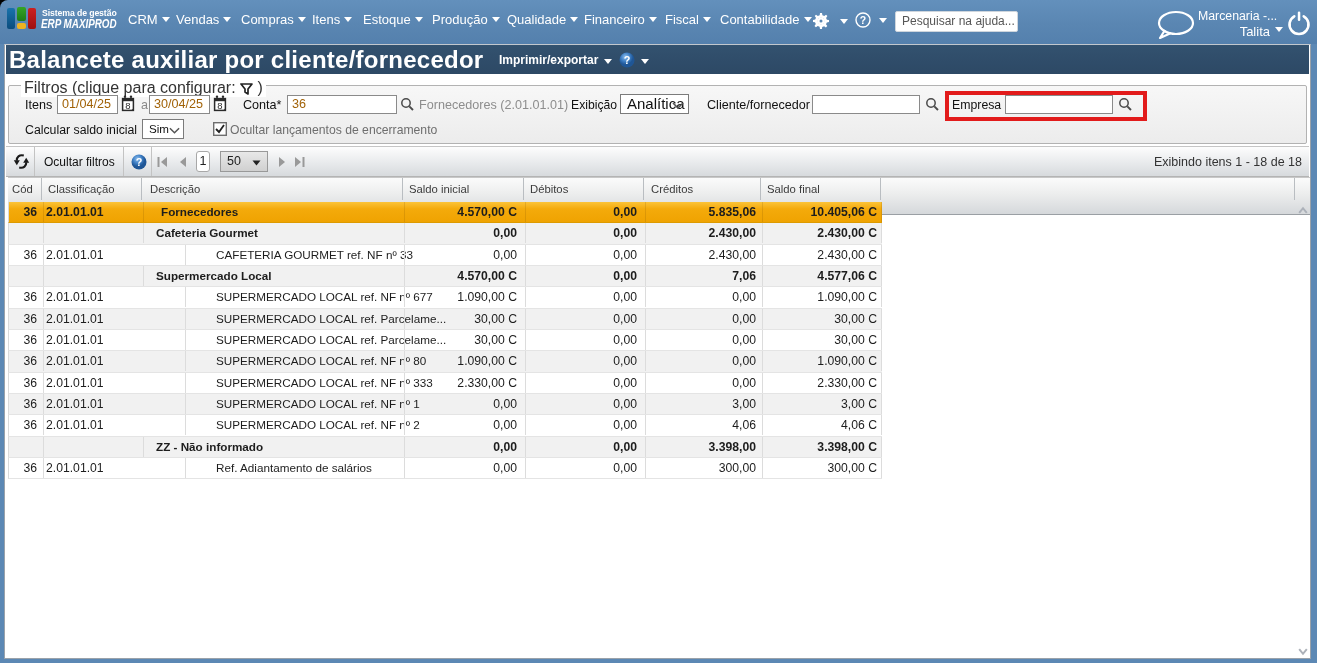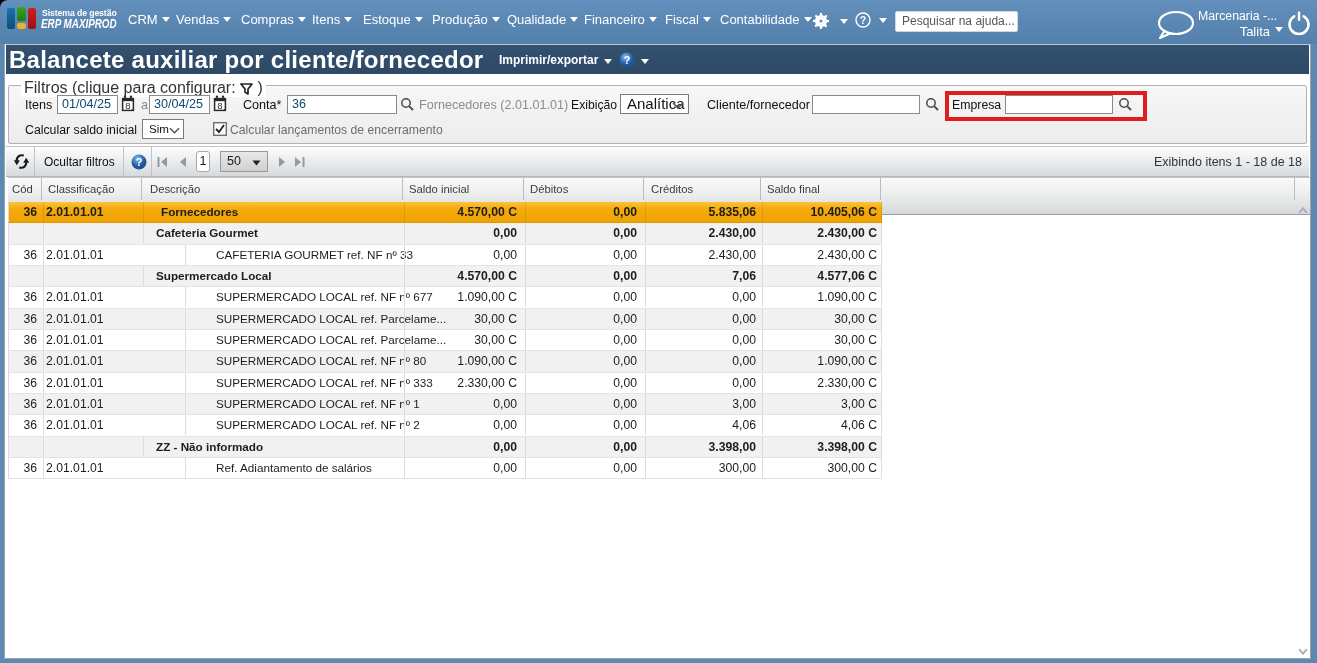--- a/index.html
+++ b/index.html
@@ -24,21 +24,21 @@
 
 #panel { position:absolute; left:4px; top:44px; width:1307px; height:615px; background:#fff; border:1px solid #9aa2aa; border-top:1px solid #c2c8ce; padding:0; }
 #titlebar { position:absolute; left:6px; top:45px; width:1303px; height:29px;
   background:linear-gradient(180deg,#33526f 0%,#2f4c69 60%,#2d4965 100%); color:#fff; }
 #title { position:absolute; left:3px; top:1px; font-size:24px; font-weight:bold; letter-spacing:0.25px; }
 #printexp { position:absolute; left:493px; top:8px; font-size:12px; font-weight:bold; }
 #filters { position:absolute; left:6px; top:74px; width:1303px; height:72px; background:#fff; }
 #fieldset { position:absolute; left:2px; top:11px; width:1299px; height:59px; border:1px solid #b2b2b2; border-radius:2px; background:linear-gradient(180deg,#f7f7f7 0%,#ececec 100%); }
 #legend { position:absolute; background:#fff; padding:0 3px; font-size:16px; color:#333; }
 .flabel { position:absolute; font-size:12.6px; color:#111; }
-.finput { position:absolute; background:#fff; border:1px solid #8a8a8a; font-size:12.6px; color:#0c4a6e; padding-left:4px; line-height:17px; height:19px; top:95px; }
+.finput { position:absolute; background:#fff; border:1px solid #8a8a8a; font-size:12.6px; color:#a16207; padding-left:4px; line-height:17px; height:19px; top:95px; }
 .fselect { position:absolute; background:#fff; border:1px solid #7b7b7b; font-size:15px; color:#111; padding-left:6px; height:20px; line-height:18px; top:94px; }
 #redbox { position:absolute; left:945px; top:91px; width:202px; height:30px; border:4px solid #e21b1b; }
 
 
 #toolbar { position:absolute; left:6px; top:146px; width:1303px; height:31px;
   background:linear-gradient(180deg,#fdfdfd 0%,#e8eaec 55%,#d7dadd 100%);
   border-top:1px solid #c5c5c5; border-bottom:1px solid #b4b4b4; }
 .tsep { position:absolute; top:0; width:1px; height:29px; background:#c3c3c3; }
 #ocultar { position:absolute; left:38px; top:8px; font-size:12px; color:#111; }
 #pg1 { position:absolute; left:190px; top:4px; width:14px; height:21px; background:#fff; border:1px solid #a8a8a8; border-radius:3px; text-align:center; font-size:12.5px; line-height:19px; color:#222; }
@@ -183,21 +183,21 @@
     <line x1="9.3" y1="9.3" x2="13" y2="13" stroke="#4a4a4a" stroke-width="1.9"></line>
   </svg>
 <div class="flabel" style="left:25px;top:123px;font-size:12.3px;">Calcular saldo inicial</div>
 <div class="fselect" style="left:142px;top:119px;width:42px;font-size:11.6px;">Sim<svg width="11" height="7" viewBox="0 0 12 7" style="position:absolute;right:3px;top:7px;">
       <path d="M1 1l5 5L11 1" fill="none" stroke="#555" stroke-width="1.6"></path>
     </svg></div>
 <svg class="abs" style="left:213px;top:122px;" width="14" height="14" viewBox="0 0 14 14">
     <rect x="0.7" y="0.7" width="12.6" height="12.6" fill="#fff" stroke="#6e6e6e" stroke-width="1.4"></rect>
     <path d="M3 7l3 3 5-7" fill="none" stroke="#222" stroke-width="1.8"></path>
   </svg>
-<div class="flabel" style="left:230px;top:123px;color:#6e6e6e;font-size:12.2px;">Calcular lançamentos de encerramento</div>
+<div class="flabel" style="left:230px;top:123px;color:#6e6e6e;font-size:12.2px;">Ocultar lançamentos de encerramento</div>
 
 <div id="toolbar">
   <svg style="position:absolute;left:7px;top:6px;" width="17" height="17" viewBox="0 0 17 17">
       <path d="M10.8 2.6 C6.2 1.4 3.6 4.2 3.7 7.8" fill="none" stroke="#1a1a1a" stroke-width="2.1"></path>
       <path d="M0.8 7.2 L6.8 7.2 L3.8 12.2 Z" fill="#1a1a1a"></path>
       <path d="M6.2 14.4 C10.8 15.6 13.4 12.8 13.3 9.2" fill="none" stroke="#1a1a1a" stroke-width="2.1"></path>
       <path d="M16.2 9.8 L10.2 9.8 L13.2 4.8 Z" fill="#1a1a1a"></path>
     </svg>
   <div class="tsep" style="left:28px;"></div>
   <div id="ocultar">Ocultar filtros</div>

